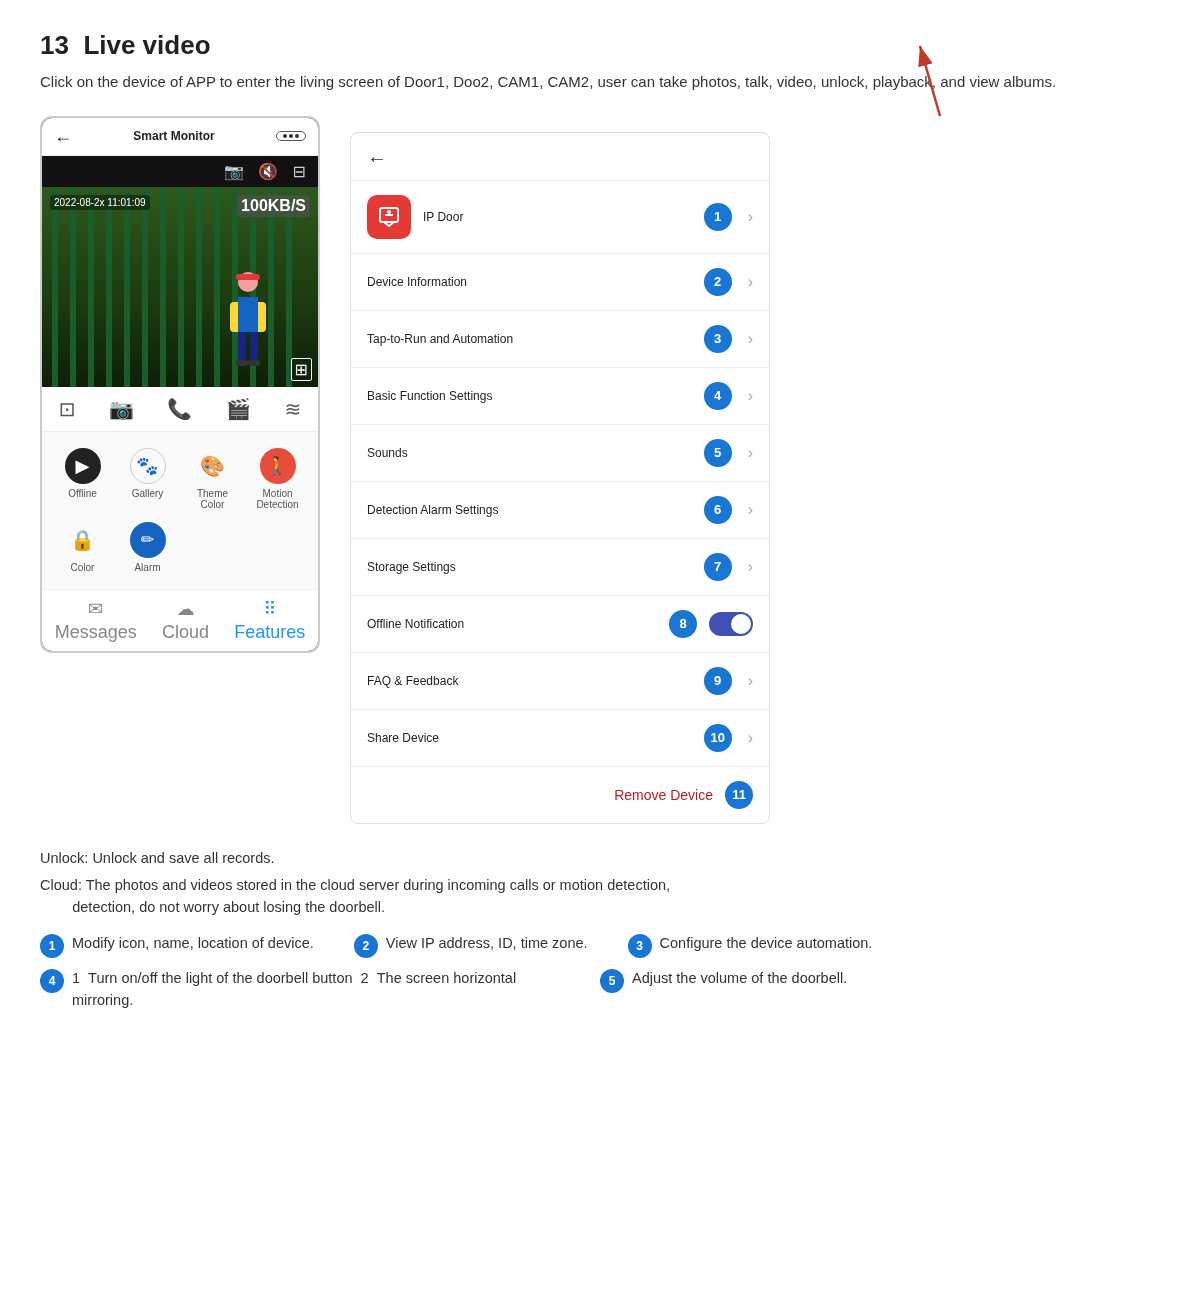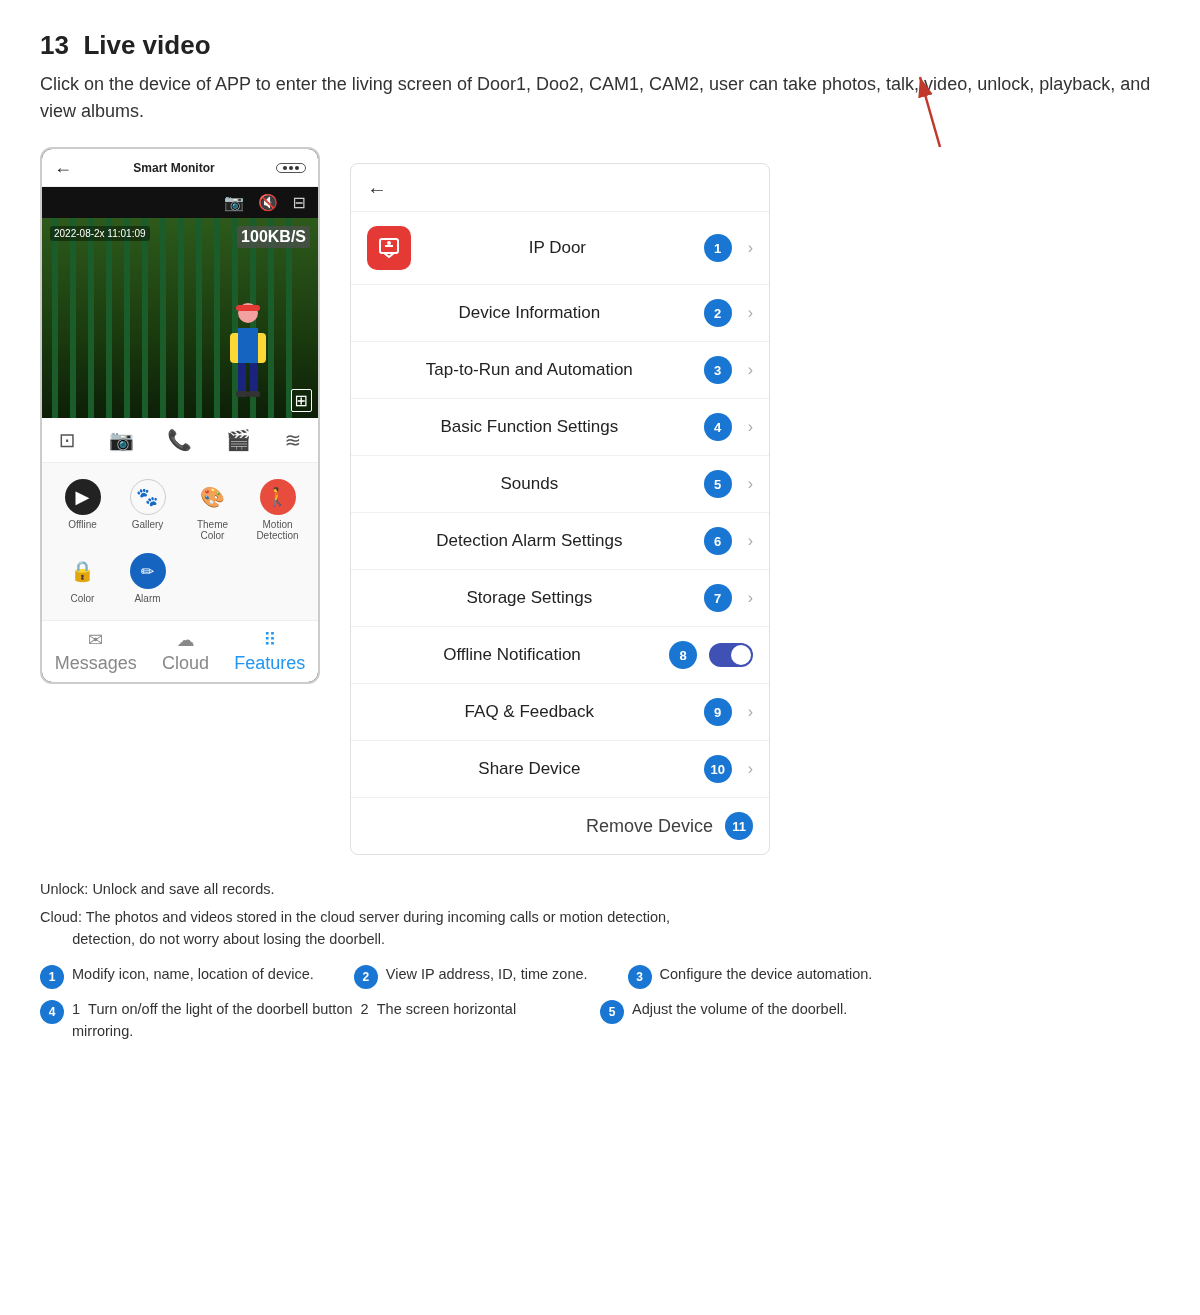--- a/index.html
+++ b/index.html
@@ -12,21 +12,21 @@
       color: #222;
     }
 
     h1 {
       font-size: 26px;
       font-weight: bold;
       margin-bottom: 10px;
     }
 
     .intro-text {
-      font-size: 18px;
+      font-size: 15px;
       color: #333;
       margin-bottom: 22px;
       line-height: 1.5;
     }
 
     .main-layout {
       display: flex;
       gap: 30px;
       align-items: flex-start;
       margin-bottom: 24px;
@@ -262,23 +262,22 @@
       display: flex;
       align-items: center;
       justify-content: center;
       color: #fff;
       font-size: 20px;
       flex-shrink: 0;
     }
 
     .settings-item-label {
       flex: 1;
-      font-size: 17px;
+      font-size: 12px;
       color: #222;
-      text-align: center;
     }
 
     .num-badge {
       width: 28px;
       height: 28px;
       border-radius: 50%;
       background: #1976D2;
       color: #fff;
       font-size: 13px;
       font-weight: bold;
@@ -316,22 +315,22 @@
 
     .remove-device-row {
       display: flex;
       align-items: center;
       justify-content: flex-end;
       padding: 14px 16px;
       gap: 12px;
     }
 
     .remove-device-label {
-      font-size: 18px;
-      color: #404040;
+      font-size: 14px;
+      color: #b91c1c;
     }
 
     
     .bottom-notes {
       margin-top: 14px;
     }
 
     .note-line {
       font-size: 14.5px;
       color: #333;

